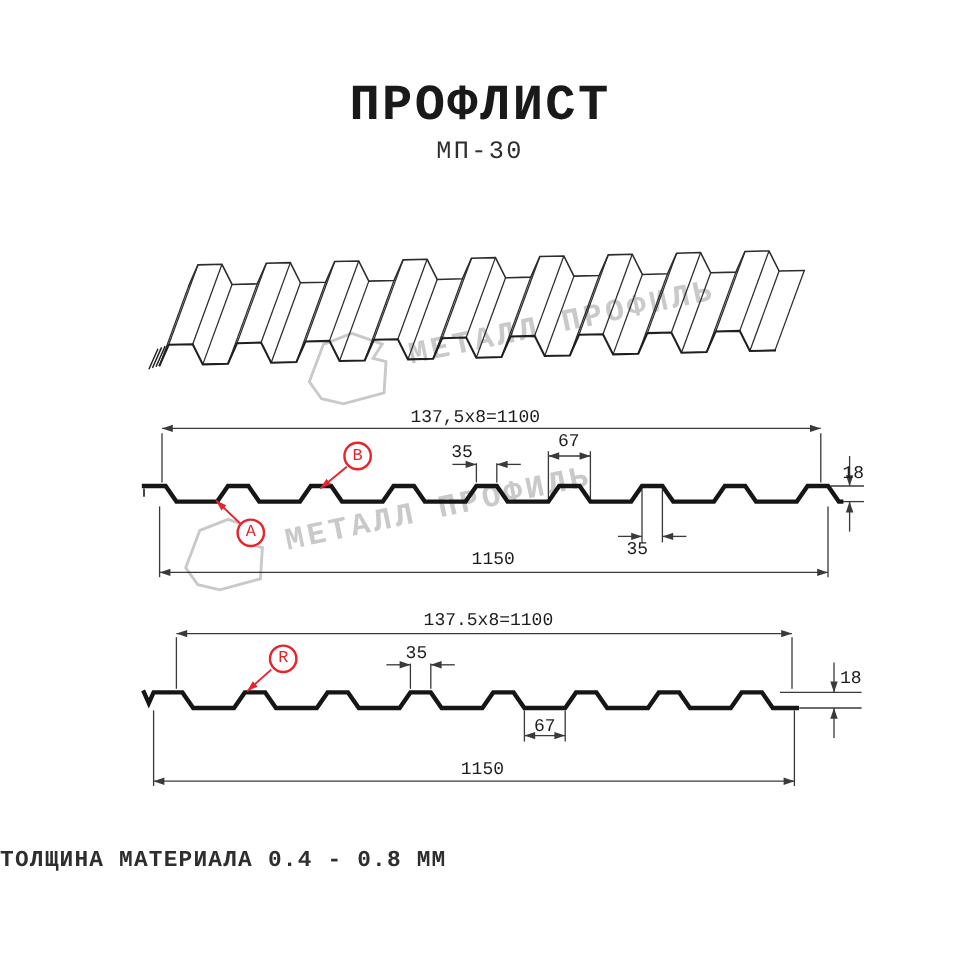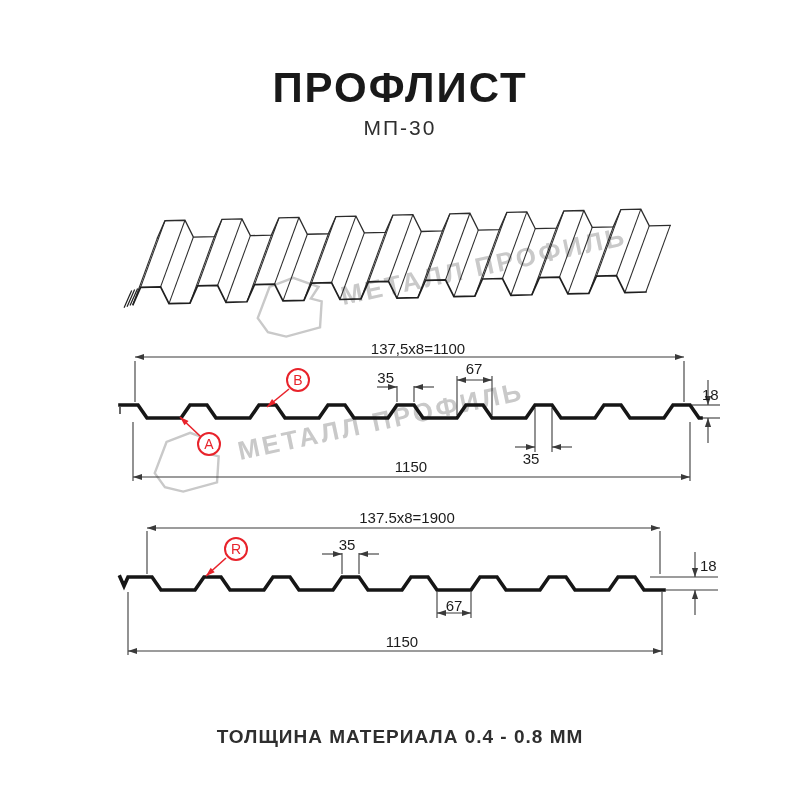--- a/index.html
+++ b/index.html
@@ -1,23 +1,23 @@
 <!DOCTYPE html>
 <html style="--red: #e8232b; --wm: #c9c9c9;"><head>
 <meta charset="utf-8">
 <style>
   html,body{margin:0;padding:0;background:#fff;}
   .page{position:relative;width:800px;height:800px;background:#fff;overflow:hidden;
-        font-family:Liberation Sans, sans-serif;margin:0 auto;}
+        font-family:Liberation Mono, monospace;margin:0 auto;}
   .title{position:absolute;left:0;top:64px;width:800px;text-align:center;
          font-size:42px;font-weight:bold;letter-spacing:2px;color:#191919;z-index:3;}
   .subtitle{position:absolute;left:0;top:116px;width:800px;text-align:center;
          font-size:21px;font-weight:500;letter-spacing:2px;color:#2e2e2e;z-index:3;}
-  .footer{position:absolute;left:0;top:706px;width:800px;text-align:center;
-         font-size:19px;font-weight:600;letter-spacing:1px;color:#2e2e2e;z-index:3;margin-top:20px;}
+  .footer{position:absolute;left:0;top:706px;width:800px;
+         font-size:19px;font-weight:600;letter-spacing:1px;color:#2e2e2e;z-index:3;}
   .watermark{position:absolute;height:60px;display:flex;align-items:center;gap:16px;
          transform:rotate(-12deg);transform-origin:left center;z-index:0;}
   .wm-text{font-size:26px;font-weight:bold;letter-spacing:3px;white-space:nowrap;color:var(--wm);}
   svg.layer{position:absolute;left:0;z-index:1;}
   .dim{position:absolute;font-size:15px;color:#1c1c1c;z-index:2;text-align:center;}
   .c{text-align:center;}
   .r{text-align:right;}
   .circle-label{position:absolute;width:24px;height:24px;box-sizing:border-box;
          border:2px solid var(--red);border-radius:50%;background:#fff;color:var(--red);
          font-size:14px;font-weight:500;display:flex;align-items:center;justify-content:center;z-index:2;}
@@ -159,30 +159,30 @@
       <line x1="666" y1="590" x2="718" y2="590" stroke="#3a3a3a" stroke-width="1.1"></line>
       <line x1="695" y1="552" x2="695" y2="577" stroke="#3a3a3a" stroke-width="1.1"></line>
       <polygon points="695,577 691.9,568 698.1,568" fill="#3a3a3a"></polygon>
       <line x1="695" y1="615" x2="695" y2="590" stroke="#3a3a3a" stroke-width="1.1"></line>
       <polygon points="695,590 698.1,599 691.9,599" fill="#3a3a3a"></polygon>
       <polyline points="120,577 124,586 128,577 152,577 161,590 195,590 204,577 221,577 230,590 264,590 273,577 290,577 299,590 333,590 342,577 359,577 368,590 402,590 411,577 428,577 437,590 471,590 480,577 497,577 506,590 540,590 549,577 566,577 575,590 609,590 618,577 635,577 644,590 664,590" fill="none" stroke="#161616" stroke-width="3.6" stroke-linejoin="miter" stroke-linecap="square"></polyline>
       <line x1="226" y1="558" x2="206" y2="576" stroke="#e8232b" stroke-width="1.6"></line>
       <polygon points="206,576 210.68275312135714,567.7494349766565 214.69654151109185,572.2091998541395" fill="#e8232b"></polygon>
     </svg>
 
-  <span class="dim c" style="left:338px;top:340px;width:160px;">137,5x8=1100</span>
+  <span class="dim c" style="left:316px;top:340px;width:160px;">137,5x8=1100</span>
   <span class="dim r" style="left:348px;top:369px;width:46px;">35</span>
   <span class="dim c" style="left:449px;top:360px;width:50px;">67</span>
   <span class="dim" style="left:702px;top:386px;">18</span>
   <span class="dim c" style="left:506px;top:450px;width:50px;">35</span>
   <span class="dim c" style="left:331px;top:458px;width:160px;">1150</span>
   <span class="circle-label" style="left:286px;top:368px;">B</span>
   <span class="circle-label" style="left:197px;top:432px;">A</span>
 
-  <span class="dim c" style="left:327px;top:509px;width:160px;">137.5x8=1900</span>
+  <span class="dim c" style="left:327px;top:509px;width:160px;">137.5x8=1100</span>
   <span class="dim c" style="left:324px;top:536px;width:46px;">35</span>
   <span class="dim c" style="left:429px;top:597px;width:50px;">67</span>
   <span class="dim" style="left:700px;top:557px;">18</span>
   <span class="dim c" style="left:322px;top:633px;width:160px;">1150</span>
   <span class="circle-label" style="left:224px;top:537px;">R</span>
 
   <div class="footer">ТОЛЩИНА МАТЕРИАЛА 0.4 - 0.8 ММ</div>
 </div>
 
 </body></html>

